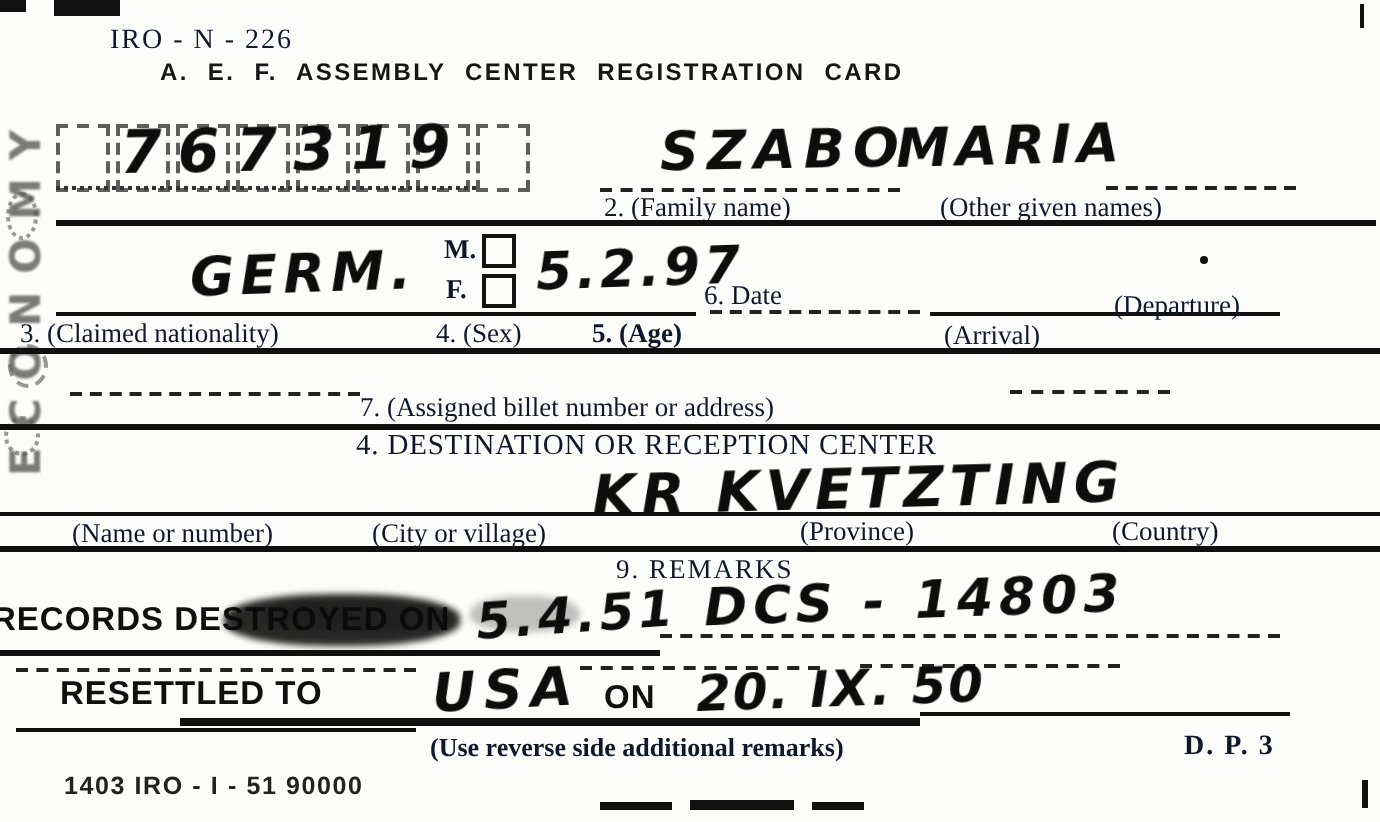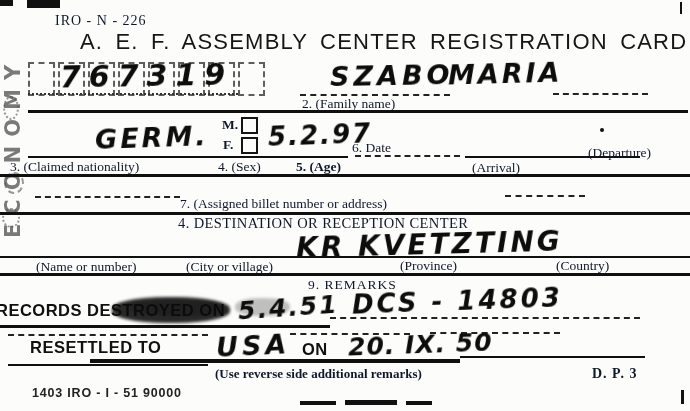--- a/index.html
+++ b/index.html
@@ -6,21 +6,21 @@
   .sheet{
     position:relative;width:690px;height:411px;margin:0 auto;
     background:#fcfcfa;overflow:hidden;
     font-family:"Liberation Serif",serif;color:#161616;
   }
   .abs{position:absolute;}
   
   .lbl{font-family:"Liberation Serif",serif;font-size:13.5px;color:#0f172a;white-space:nowrap;}
   .lbl-b{font-weight:bold;}
   
-  .title{font-family:"Liberation Sans",sans-serif;font-weight:normal;font-size:22px;
+  .title{font-family:"Liberation Sans",sans-serif;font-weight:bold;font-size:12px;
          letter-spacing:1.2px;word-spacing:5px;white-space:nowrap;}
   
   .hw{font-family:"DejaVu Sans",sans-serif;font-weight:bold;font-style:italic;
       color:#0d0d0d;white-space:nowrap;letter-spacing:2px;filter:blur(.2px);}
   
   .stamp{font-family:"Liberation Sans",sans-serif;font-weight:bold;font-size:16.5px;
          color:#101010;letter-spacing:.5px;white-space:nowrap;filter:blur(.25px);}
   .line{position:absolute;background:#101010;}
   .dashed{position:absolute;border-top:2px dashed #222;background:none;}
   .dotted{position:absolute;border-top:2px dotted #333;background:none;}
@@ -66,20 +66,21 @@
   <div class="abs hw" style="left:60px;top:58px;font-size:30px;letter-spacing:8px;transform:rotate(-1deg);">767319</div>
 
   <div class="abs hw" style="left:330px;top:60px;font-size:27px;letter-spacing:4px;transform:rotate(-1deg);">SZABO</div>
   <div class="abs hw" style="left:448px;top:58px;font-size:27px;letter-spacing:3px;transform:rotate(-1.5deg);">MARIA</div>
 
   <div class="dotted" style="left:28px;top:93px;width:210px;"></div>
   <div class="dashed" style="left:300px;top:94px;width:150px;"></div>
   <div class="dashed" style="left:553px;top:93px;width:95px;"></div>
 
   <div class="abs lbl" style="left:302px;top:96px;">2. (Family name)</div>
+  <div class="abs lbl" style="left:470px;top:96px;">(Other given names)</div>
   <div class="line" style="left:28px;top:110px;width:660px;height:3px;"></div>
 
   <div class="abs hw" style="left:95px;top:122px;font-size:27px;letter-spacing:3px;transform:rotate(-2deg);">GERM.</div>
 
   <div class="abs lbl lbl-b" style="left:222px;top:117px;">M.</div>
   <div class="abs cb" style="left:241px;top:117px;"></div>
   <div class="abs lbl lbl-b" style="left:223px;top:137px;">F.</div>
   <div class="abs cb" style="left:241px;top:137px;"></div>
 
   <div class="abs hw" style="left:268px;top:120px;font-size:26px;letter-spacing:2px;transform:rotate(-2deg);">5.2.97</div>
@@ -87,21 +88,21 @@
   <div class="mark" style="left:600px;top:128px;width:4px;height:4px;border-radius:50%;"></div>
 
   <div class="line" style="left:28px;top:156px;width:320px;height:2px;"></div>
   <div class="dashed" style="left:355px;top:155px;width:105px;"></div>
   <div class="line" style="left:465px;top:156px;width:175px;height:2px;"></div>
 
   <div class="abs lbl" style="left:10px;top:159px;">3. (Claimed nationality)</div>
   <div class="abs lbl" style="left:218px;top:159px;">4. (Sex)</div>
   <div class="abs lbl" style="left:296px;top:159px;font-weight:bold;">5. (Age)</div>
   <div class="abs lbl" style="left:472px;top:160px;">(Arrival)</div>
-  <div class="abs lbl" style="left:557px;top:145px;margin-left:31px;">(Departure)</div>
+  <div class="abs lbl" style="left:557px;top:145px;">(Departure)</div>
   <div class="line" style="left:0;top:174px;width:690px;height:3px;"></div>
 
   <div class="dashed" style="left:35px;top:196px;width:145px;"></div>
   <div class="dashed" style="left:505px;top:195px;width:80px;"></div>
   <div class="abs lbl" style="left:180px;top:196px;">7. (Assigned billet number or address)</div>
   <div class="line" style="left:0;top:212px;width:690px;height:2.5px;"></div>
 
   <div class="abs lbl" style="left:178px;top:215px;font-size:14.5px;letter-spacing:.4px;">4. DESTINATION OR RECEPTION CENTER</div>
   <div class="abs hw" style="left:296px;top:228px;font-size:28px;letter-spacing:3px;transform:rotate(-1.5deg);">KR KVETZTING</div>
   <div class="line" style="left:0;top:256px;width:690px;height:2px;"></div>

